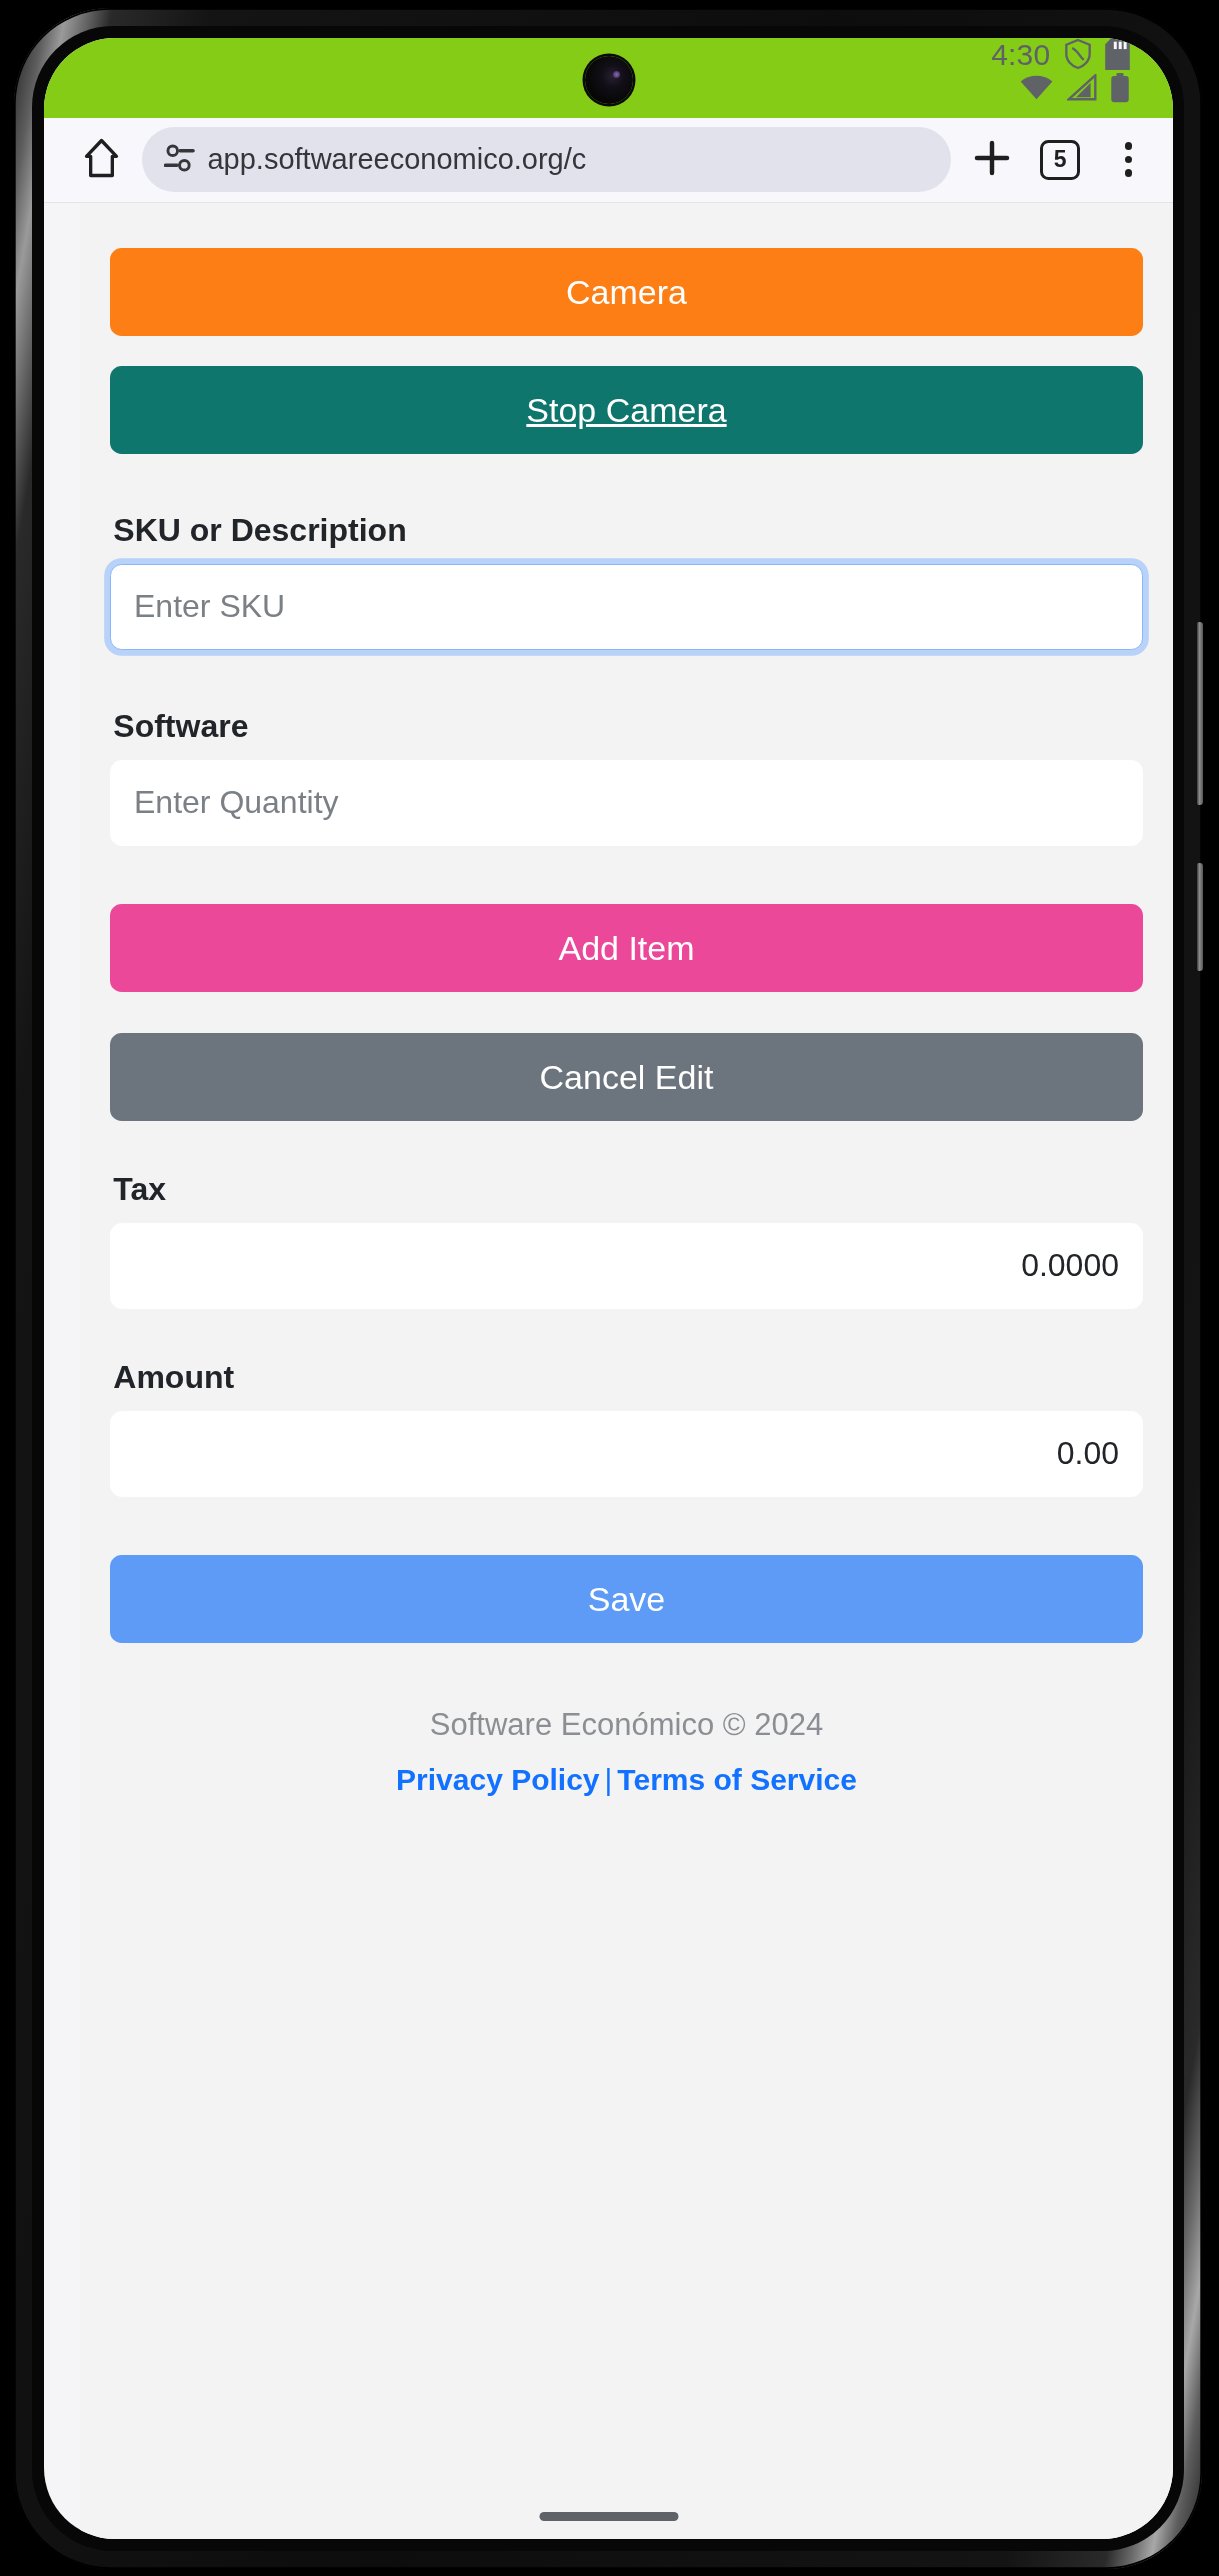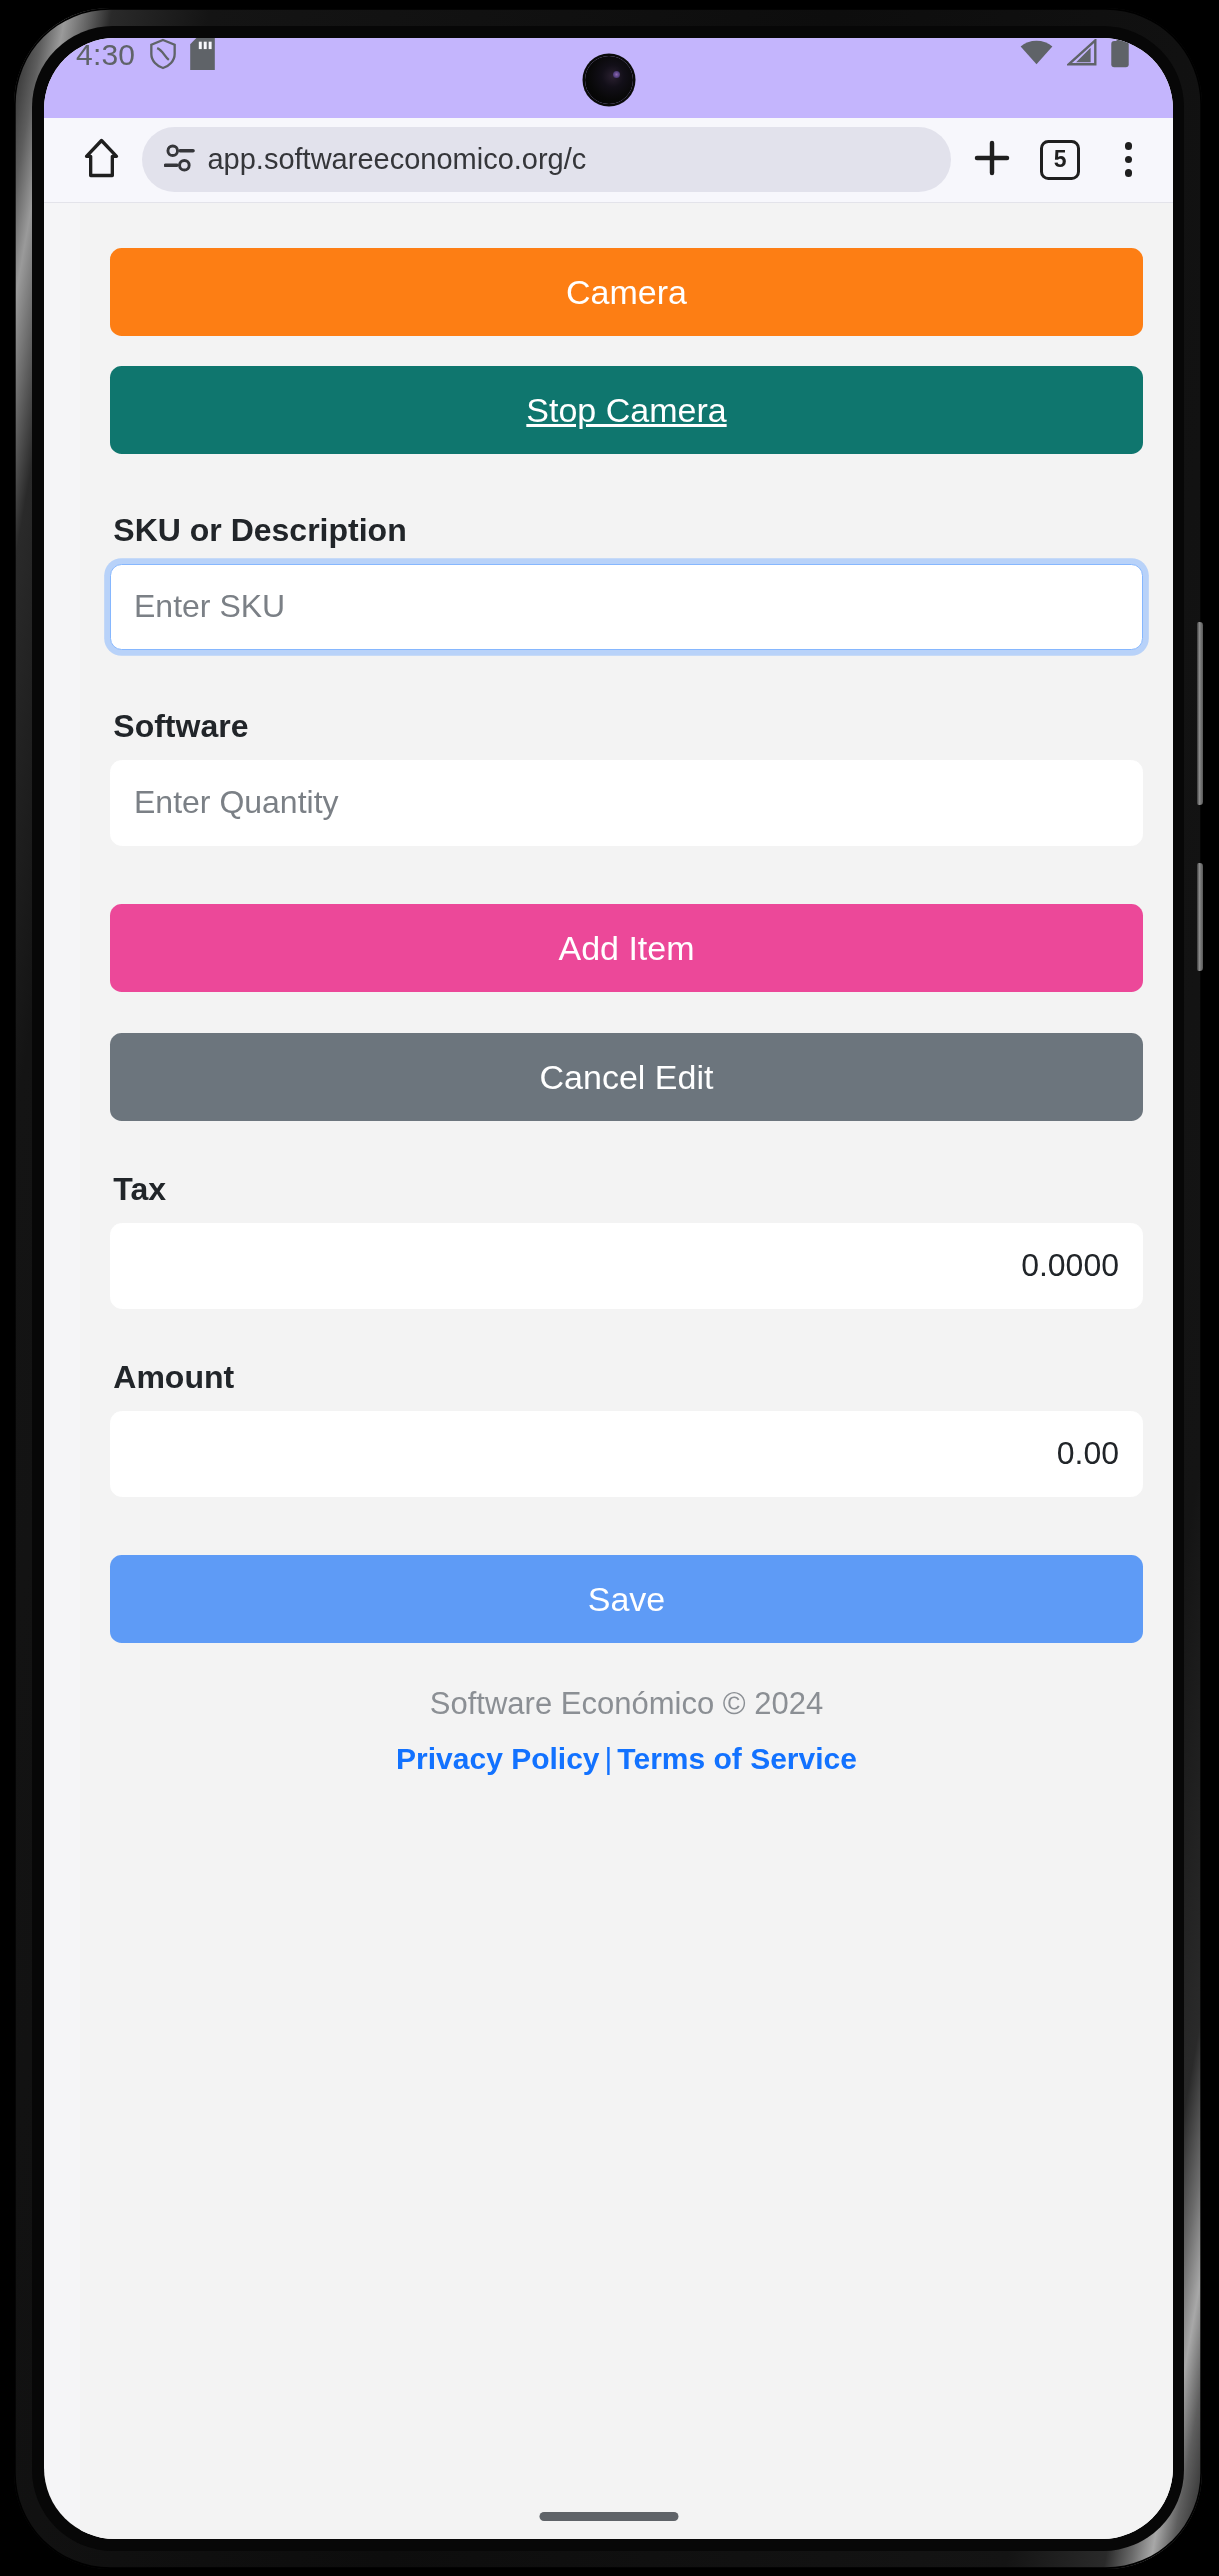--- a/index.html
+++ b/index.html
@@ -52,24 +52,25 @@
     width: 1129px; height: 2501px;
     border-radius: 71px;
     overflow: hidden;
     background: #f5f5f7;
   }
 
   
   .status-bar {
     position: relative;
     height: 80px;
-    background: #c4b5fd;
+    background: #84cc16;
     display: flex;
-    align-items: flex-start;
+    align-items: flex-end;
     padding: 0 43px 0 32px;
+    flex-direction: column;
   }
   .status-left { display: flex; align-items: center; gap: 13.3px; }
   .status-time {
     font-size: 30px;
     color: #5f6368;
     letter-spacing: 0.2px;
   }
   .status-right {
     margin-left: auto;
     display: flex;
@@ -195,21 +196,21 @@
     box-shadow: 0 0 0 5.8px rgba(134,183,254,0.55);
   }
   .input.right { text-align: right; }
 
   .gap-sm { height: 41px; }
   .gap-md { height: 50px; }
   .gap-lg { height: 58px; }
 
   .footer {
     text-align: center;
-    padding-top: 43px;
+    padding-top: 64px;
   }
   .footer-copy {
     font-size: 31px;
     color: #8b8f94;
     margin-bottom: 20px;
   }
   .footer-links {
     font-size: 30px;
     font-weight: bold;
   }

